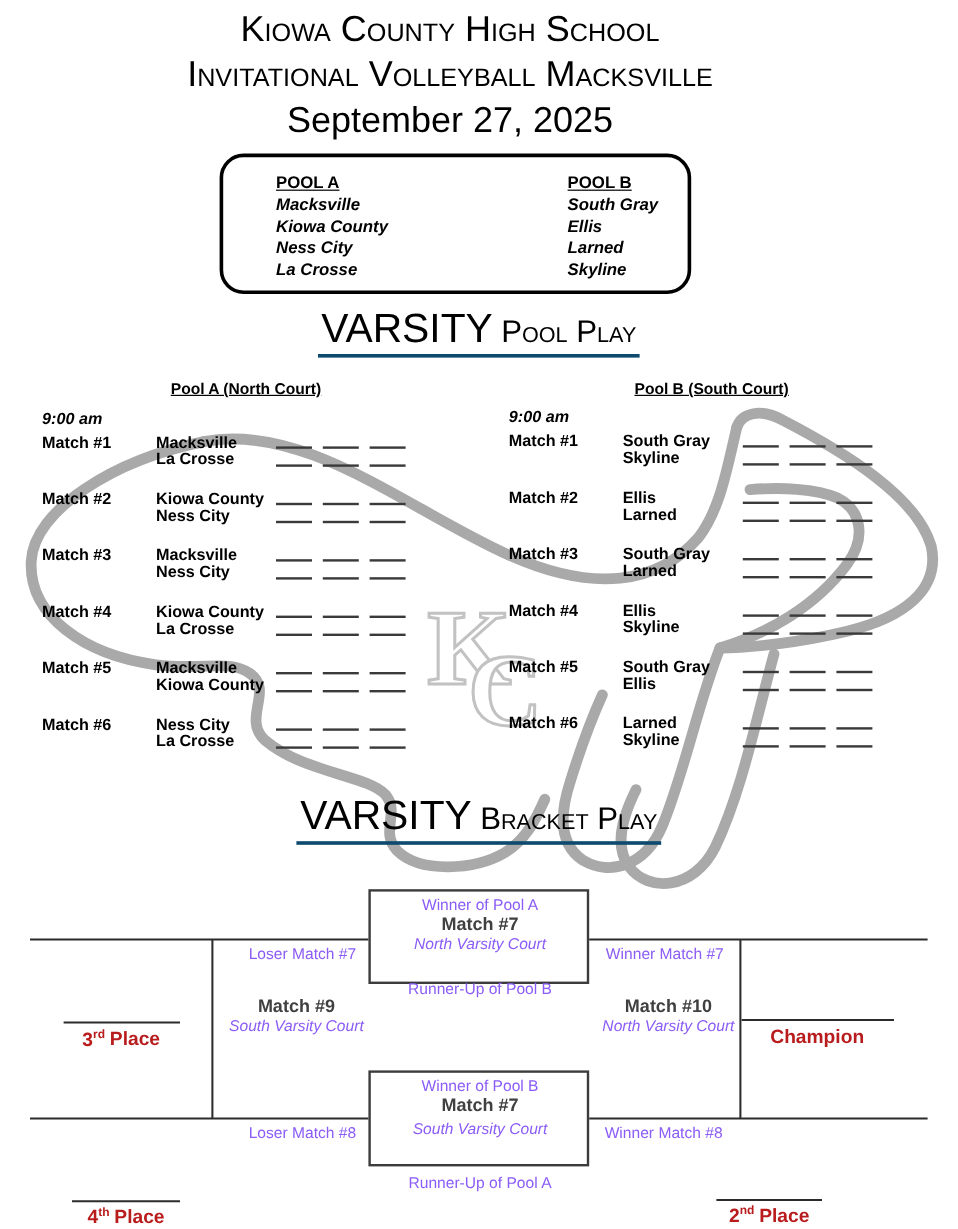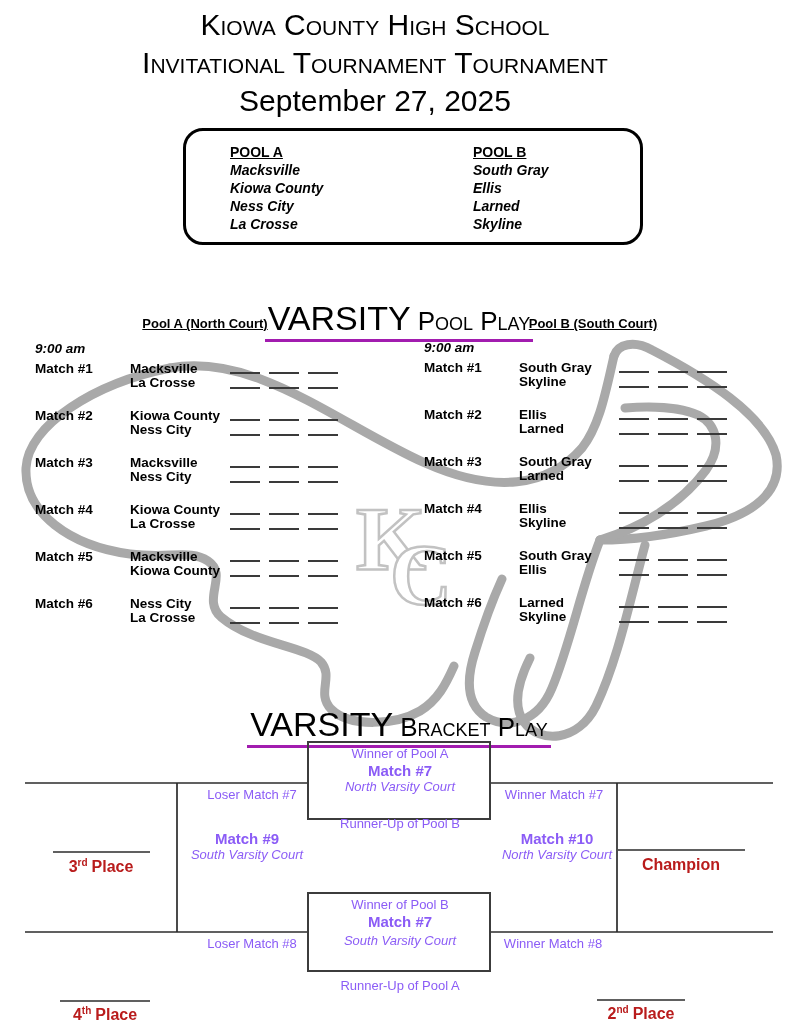--- a/index.html
+++ b/index.html
@@ -13,51 +13,51 @@
   svg.watermark { position:absolute; left:0; top:0; z-index:0; }
   .layer { position:absolute; left:0; top:0; width:798px; height:1024px; z-index:1; }
 
   
   .title-block { position:absolute; top:6px; left:0; width:750px; text-align:center; z-index:2; }
   .title-line { font-size:30px; line-height:38px; white-space:nowrap; }
   .sc { font-variant:small-caps; }
 
   
   .pool-box {
-    position:absolute; left:183px; top:128px; width:460px; height:117px;
+    position:absolute; left:183px; top:128px; width:393px; height:117px;
     border:3.5px solid #000; border-radius:20px; box-sizing:border-box; background:transparent;
   }
   .pool-col { position:absolute; top:12px; }
   .pool-col.a { left:44px; } .pool-col.b { left:287px; }
   .pool-h { font-weight:bold; font-size:14px; line-height:18px; text-decoration:underline; }
   .pool-team { font-weight:bold; font-style:italic; font-size:14px; line-height:18px; white-space:nowrap; }
 
   
   .section-heading { position:absolute; width:798px; text-align:center; }
-  .hwrap { display:inline-block; border-bottom:3px solid #a21caf; padding:0 3px 1px 3px;margin-top:44px; }
+  .hwrap { display:inline-block; border-bottom:3px solid #0c4a6e; padding:0 3px 1px 3px; }
   .h-main { font-size:34px; }
   .h-sub  { font-size:26px; font-variant:small-caps; margin-left:7px; }
 
   
   .pp-header { position:absolute; transform:translateX(-50%); font-weight:bold; font-size:13px;
                text-decoration:underline; white-space:nowrap; }
   .pp-col { position:absolute; width:360px; }
   .pp-time { font-weight:bold; font-style:italic; font-size:13.5px; line-height:14.5px; margin-bottom:5px; }
   .match { position:relative; margin-bottom:18px; min-height:29px; }
   .m-label { position:absolute; left:0; top:0; font-weight:bold; font-size:13.5px; line-height:14.5px; white-space:nowrap; }
   .m-teams { margin-left:95px; }
   .team-row { display:flex; align-items:flex-end; height:14.5px; }
   .team-name { width:100px; font-weight:bold; font-size:13.5px; line-height:14.5px; white-space:nowrap; flex:0 0 100px; }
   .blanks { display:flex; gap:9px; margin-bottom:2px; }
   .seg { display:block; width:30px; height:0; border-bottom:2px solid #3a3a3a; }
 
   
   .b-box { position:absolute; box-sizing:border-box; border:2px solid #3c3c3c; background:transparent; }
   .bl { position:absolute; transform:translateX(-50%); font-size:13px; color:#8b5cf6; white-space:nowrap; }
-  .b-bold { font-weight:bold; font-size:15px; color:#8b5cf6; }
+  .b-bold { font-weight:bold; font-size:15px; color:#404040; }
   .b-italic { font-style:italic; }
   .place { font-weight:bold; font-size:16px; color:#b91c1c; }
   .place sup { font-size:10px; }
   .place .w { margin-left:4px; }
 </style>
 </head>
 <body>
 
 <div class="page">
 
@@ -71,21 +71,21 @@
       <path d="M 645 545 C 630 600 618 660 596 706 C 578 742 540 744 524 722 C 512 705 518 682 530 658"></path>
     </g>
     <g font-family="Liberation Serif, serif" font-weight="bold" fill="#ffffff" stroke="#c2c2c2" stroke-width="2.5">
       <text x="356" y="570" font-size="90">K</text>
       <text x="390" y="604" font-size="86">C</text>
     </g>
   </svg>
 
   <header class="title-block">
     <div class="title-line sc">Kiowa County High School</div>
-    <div class="title-line sc">Invitational Tournament Tournament</div>
+    <div class="title-line sc">Invitational Volleyball Macksville</div>
     <div class="title-line">September 27, 2025</div>
   </header>
 
   <section class="pool-box">
     <div class="pool-col a">
       <div class="pool-h">POOL A</div>
       <div class="pool-team">Macksville</div>
       <div class="pool-team">Kiowa County</div>
       <div class="pool-team">Ness City</div>
       <div class="pool-team">La Crosse</div>

